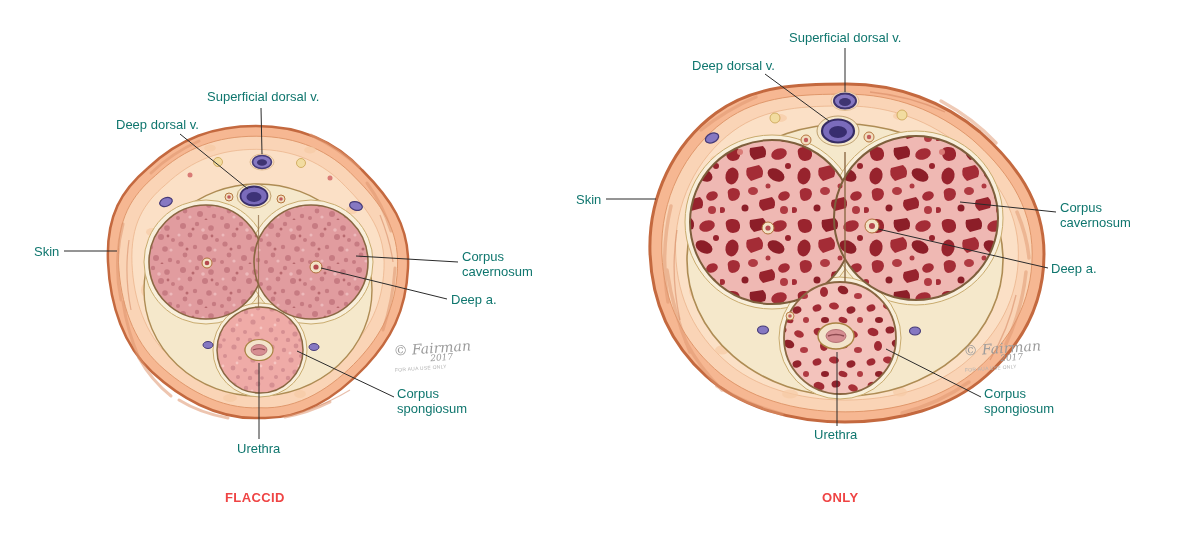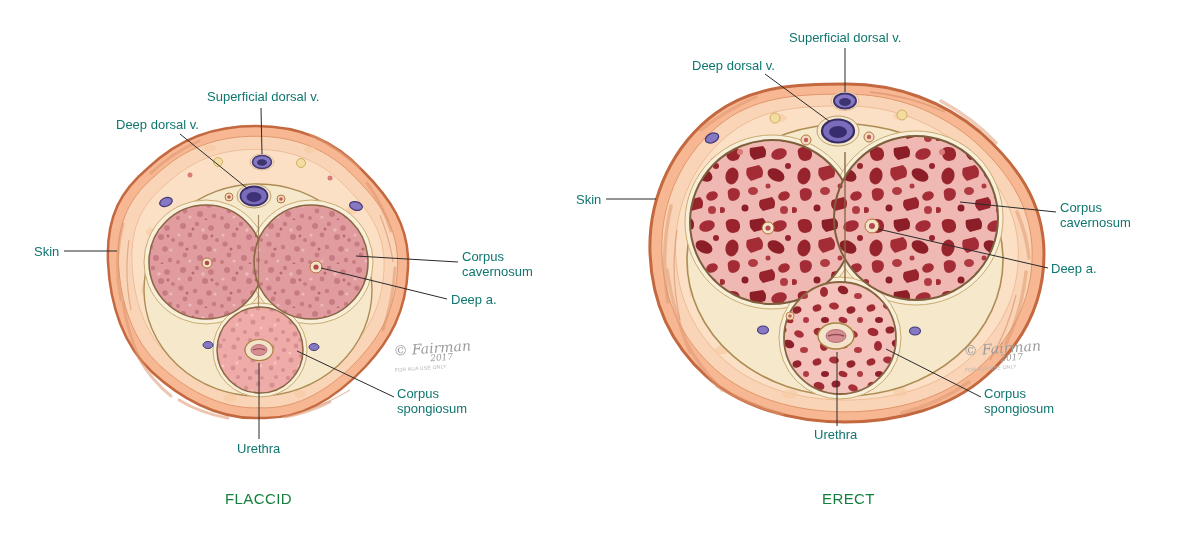--- a/index.html
+++ b/index.html
@@ -1,21 +1,21 @@
 <!DOCTYPE html>
 <html><head>
 <meta charset="utf-8">
 <style>
   html,body{margin:0;padding:0;background:#fff}
   .canvas{position:relative;width:1200px;height:558px;background:#ffffff;
           font-family:"Liberation Sans",sans-serif;overflow:hidden}
   svg.art{position:absolute;left:0;top:0}
   .lbl{position:absolute;font-size:13px;color:#0f766e;line-height:1.18;white-space:nowrap}
   .lbl.wrap{white-space:normal;width:92px}
-  .title{position:absolute;font-size:15px;font-weight:normal;color:#15803d;letter-spacing:.4px}
+  .title{position:absolute;font-size:13px;font-weight:bold;color:#ef4444;letter-spacing:.4px}
   .sig{position:absolute;color:#9b9b9b;transform:rotate(-4deg);width:78px}
   .sig .artist{font:italic 14px "DejaVu Serif",serif;display:block}
   .sig .year{display:block;font:italic 9px "DejaVu Serif",serif;margin:-3px 0 0 36px}
   .sig .notice{display:block;font-size:5px;letter-spacing:.05em;color:#b3b3b3;margin-top:1px;font-family:"Liberation Sans",sans-serif}
 </style>
 </head>
 <body>
 
 <div class="canvas">
 
@@ -323,21 +323,21 @@
     <span class="notice">FOR AUA USE ONLY</span>
   </div>
 
   <div class="lbl" style="left:789px;top:30px">Superficial dorsal v.</div>
   <div class="lbl" style="left:692px;top:58px">Deep dorsal v.</div>
   <div class="lbl" style="left:576px;top:192px">Skin</div>
   <div class="lbl wrap" style="left:1060px;top:200px">Corpus cavernosum</div>
   <div class="lbl" style="left:1051px;top:261px">Deep a.</div>
   <div class="lbl wrap" style="left:984px;top:386px">Corpus spongiosum</div>
   <div class="lbl" style="left:814px;top:427px">Urethra</div>
-  <div class="title" style="left:822px;top:490px">ERECT</div>
+  <div class="title" style="left:822px;top:490px">ONLY</div>
 
   <div class="sig" style="left:964px;top:340px">
     <span class="artist">© Fairman</span>
     <span class="year">2017</span>
     <span class="notice">FOR AUA USE ONLY</span>
   </div>
 
 </div>
 
 </body></html>

